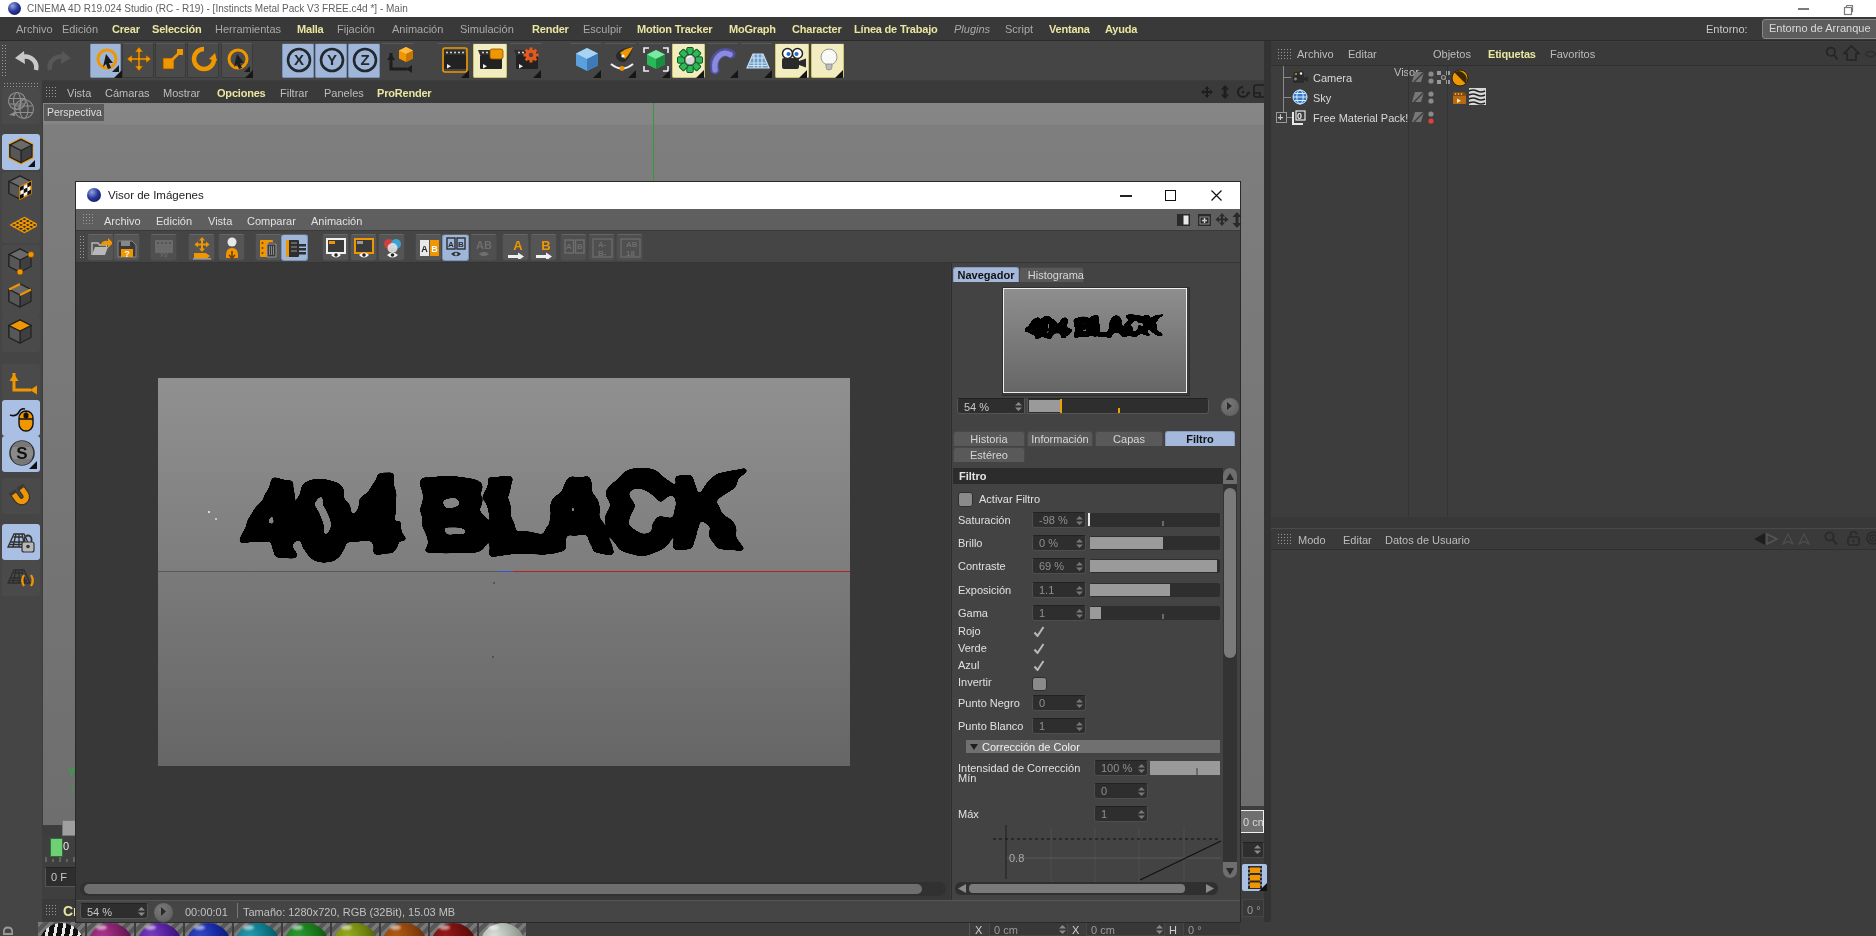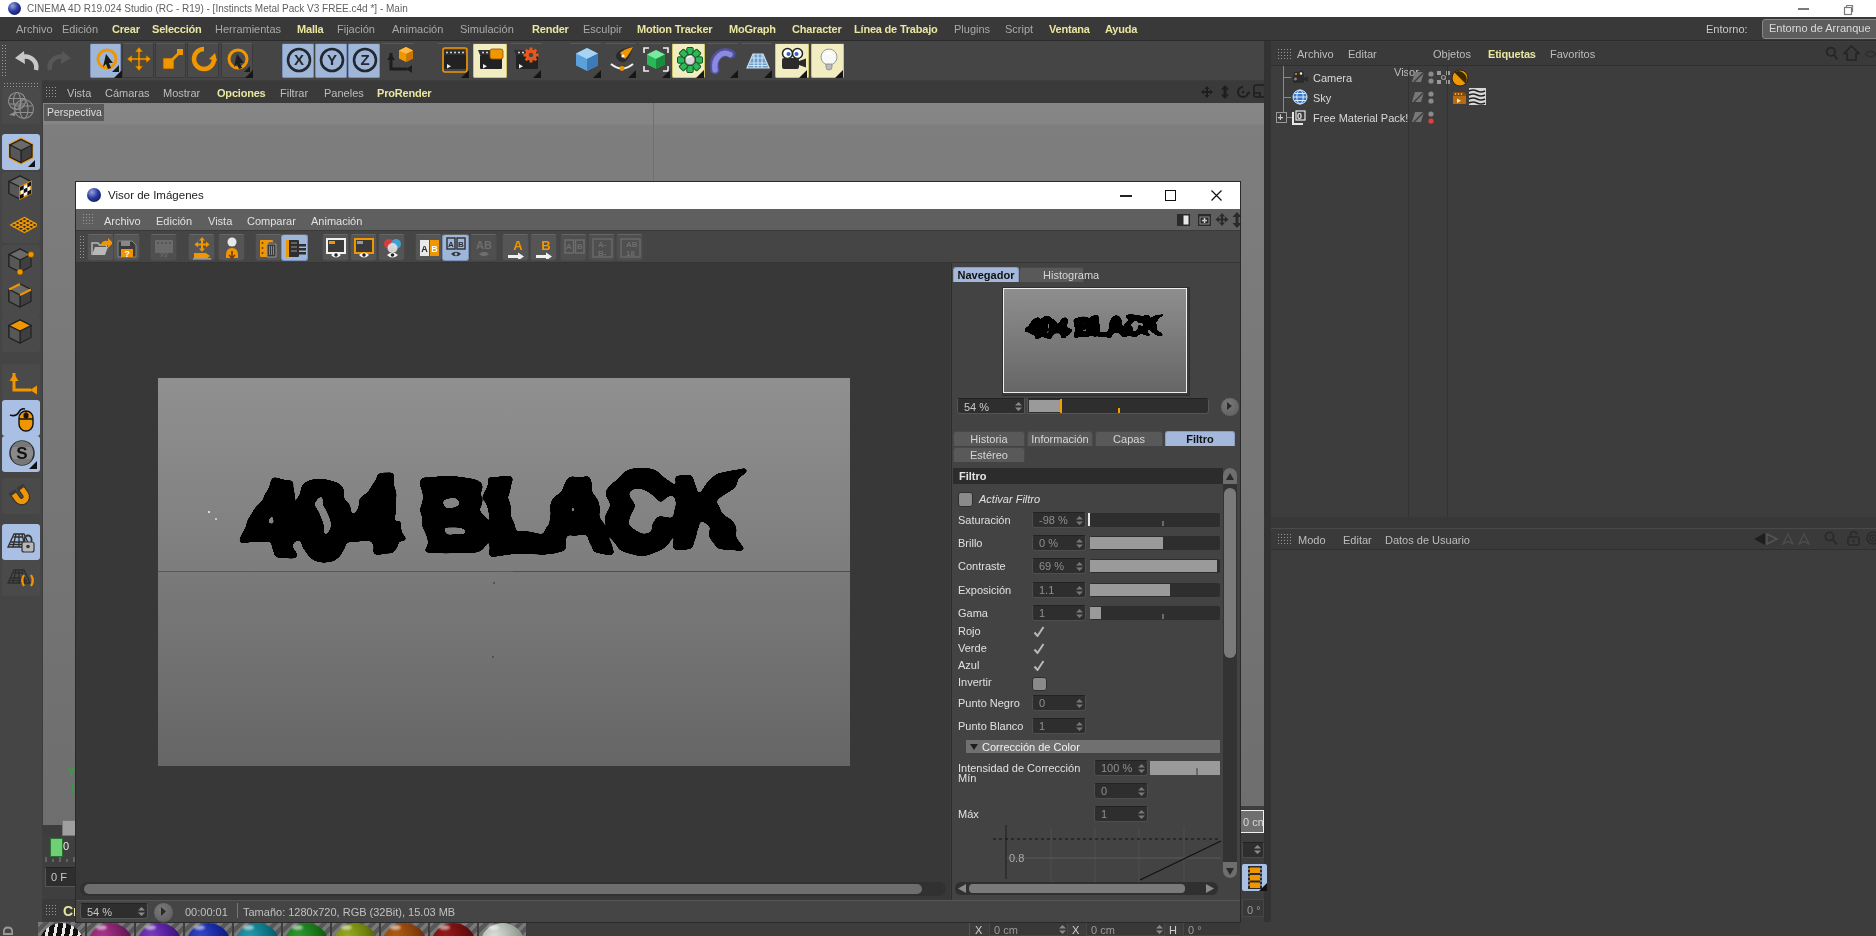--- a/index.html
+++ b/index.html
@@ -32,21 +32,21 @@
       <div class="abs" style="left: 297px; top: 0px; white-space: nowrap; color: rgb(233, 230, 160); font-weight: bold; letter-spacing: -0.2px;">Malla</div>
       <div class="abs" style="left: 337px; top: 0px; white-space: nowrap; color: rgb(169, 169, 169);">Fijación</div>
       <div class="abs" style="left: 392px; top: 0px; white-space: nowrap; color: rgb(169, 169, 169);">Animación</div>
       <div class="abs" style="left: 460px; top: 0px; white-space: nowrap; color: rgb(169, 169, 169);">Simulación</div>
       <div class="abs" style="left: 532px; top: 0px; white-space: nowrap; color: rgb(233, 230, 160); font-weight: bold; letter-spacing: -0.2px;">Render</div>
       <div class="abs" style="left: 583px; top: 0px; white-space: nowrap; color: rgb(169, 169, 169);">Esculpir</div>
       <div class="abs" style="left: 637px; top: 0px; white-space: nowrap; color: rgb(233, 230, 160); font-weight: bold; letter-spacing: -0.2px;">Motion Tracker</div>
       <div class="abs" style="left: 729px; top: 0px; white-space: nowrap; color: rgb(233, 230, 160); font-weight: bold; letter-spacing: -0.2px;">MoGraph</div>
       <div class="abs" style="left: 792px; top: 0px; white-space: nowrap; color: rgb(233, 230, 160); font-weight: bold; letter-spacing: -0.2px;">Character</div>
       <div class="abs" style="left: 854px; top: 0px; white-space: nowrap; color: rgb(233, 230, 160); font-weight: bold; letter-spacing: -0.2px;">Línea de Trabajo</div>
-      <div class="abs" style="left: 954px; top: 0px; white-space: nowrap; color: rgb(169, 169, 169);">Plugins</div>
+      <div class="abs" style="left: 954px; top: 0px; white-space: nowrap; color: rgb(169, 169, 169); font-style: italic;">Plugins</div>
       <div class="abs" style="left: 1005px; top: 0px; white-space: nowrap; color: rgb(169, 169, 169);">Script</div>
       <div class="abs" style="left: 1049px; top: 0px; white-space: nowrap; color: rgb(233, 230, 160); font-weight: bold; letter-spacing: -0.2px;">Ventana</div>
       <div class="abs" style="left: 1105px; top: 0px; white-space: nowrap; color: rgb(233, 230, 160); font-weight: bold; letter-spacing: -0.2px;">Ayuda</div>
       <div class="abs" style="left: 1706px; top: 0px; white-space: nowrap; color: rgb(201, 201, 201);">Entorno:</div>
     </div>
 
   <div class="abs" style="left:0;top:41px;width:1876px;height:39px;background:#454545;"></div>
   <div class="abs handle" style="left:1px;top:44px;width:7px;height:33px;"></div>
   <div id="toolbar">
       <svg width="30" height="28" class="abs" style="left: 12px; top: 47px;">
@@ -952,21 +952,21 @@
     <div class="abs" style="left:8px;top:702px;width:838px;height:10px;background:#6e6e6e;border-radius:5px;"></div>
 
     <div class="abs" style="left:875px;top:81px;width:289px;height:637px;background:#434343;border-left:1px solid #2e2e2e;box-sizing:border-box;"></div>
     <div id="vispanel">
         <div class="abs" style="left: 877px; top: 85px; width: 66px; height: 15px; background: rgb(163, 184, 218); border-top: 1px solid rgb(138, 156, 192); border-right: 1px solid rgb(138, 156, 192); border-left: 1px solid rgb(138, 156, 192); border-image: initial; border-bottom: none; border-radius: 3px 3px 0px 0px; box-sizing: border-box;"></div>
         <div class="abs" style="left: 877px; top: 87px; white-space: nowrap; color: rgb(17, 17, 17); font-weight: bold;">
           <div style="width:66px;text-align:center;">Navegador</div>
         </div>
         <div class="abs" style="left: 943px; top: 85px; width: 65px; height: 15px; background: rgb(89, 89, 89); border-top: 1px solid rgb(73, 73, 73); border-right: 1px solid rgb(73, 73, 73); border-left: 1px solid rgb(73, 73, 73); border-image: initial; border-bottom: none; border-radius: 3px 3px 0px 0px; box-sizing: border-box;"></div>
         <div class="abs" style="left: 943px; top: 87px; white-space: nowrap; color: rgb(214, 214, 214);">
-          <div style="width:65px;text-align:left;padding-left:24px;">Histograma</div>
+          <div style="width:65px;text-align:right;">Histograma</div>
         </div>
         <div class="abs" style="left: 926px; top: 105px; width: 186px; height: 107px; background: rgb(58, 58, 58); border: 1px solid rgb(46, 46, 46);"></div>
         <div class="abs" style="left: 927px; top: 106px; width: 184px; height: 105px; border: 1px solid rgb(238, 238, 238); background: linear-gradient(rgb(142, 142, 142), rgb(102, 102, 102)); box-sizing: border-box;"></div>
         <svg width="150" height="50" class="abs" style="left: 943px; top: 121px;">
           <defs>
             <filter id="blob2" x="-15%" y="-25%" width="130%" height="150%">
               <feTurbulence type="fractalNoise" baseFrequency="0.06 0.16" numOctaves="2" seed="8" result="n"></feTurbulence>
               <feDisplacementMap in="SourceGraphic" in2="n" scale="8" xChannelSelector="R" yChannelSelector="G"></feDisplacementMap>
               <feGaussianBlur stdDeviation="0.8"></feGaussianBlur>
               <feColorMatrix type="matrix" values="1 0 0 0 0  0 1 0 0 0  0 0 1 0 0  0 0 0 22 -7"></feColorMatrix>
@@ -1015,21 +1015,21 @@
         <div class="abs" style="left: 1147px; top: 286px; width: 14px; height: 16px; background: rgb(110, 110, 110); border-radius: 7px 7px 0px 0px;"></div>
         <svg width="8" height="7" class="abs" style="left: 1150px; top: 291px;">
           <path d="M4 0 l4 7 -8 0 z" fill="#2a2a2a"></path>
         </svg>
         <div class="abs" style="left: 1148px; top: 306px; width: 12px; height: 170px; background: rgb(122, 122, 122); border-radius: 6px;"></div>
         <div class="abs" style="left: 1147px; top: 680px; width: 14px; height: 16px; background: rgb(110, 110, 110); border-radius: 0px 0px 7px 7px;"></div>
         <svg width="8" height="7" class="abs" style="left: 1150px; top: 686px;">
           <path d="M4 7 l4 -7 -8 0 z" fill="#2a2a2a"></path>
         </svg>
         <div class="abs" style="left: 882px; top: 310px; width: 13px; height: 13px; background: rgb(138, 138, 138); border-radius: 3px; border: 1px solid rgb(46, 46, 46);"></div>
-        <div class="abs" style="left: 903px; top: 311px; white-space: nowrap; color: rgb(224, 224, 224); font-style: italic;">Activar Filtro</div>
+        <div class="abs" style="left: 903px; top: 311px; white-space: nowrap; color: rgb(224, 224, 224);">Activar Filtro</div>
         <div class="abs" style="left: 882px; top: 332px; white-space: nowrap; color: rgb(224, 224, 224);">Saturación</div>
         <div class="abs" style="left: 956px; top: 330px; width: 54px; height: 16px; background: rgb(46, 46, 46); border-width: 1px; border-style: solid; border-color: rgb(34, 34, 34) rgb(78, 78, 78) rgb(78, 78, 78); border-image: initial; border-radius: 3px; box-sizing: border-box;"></div>
         <div class="abs" style="left: 963px; top: 332px; white-space: nowrap; color: rgb(143, 143, 143);">-98 %</div>
         <svg width="7" height="9" class="abs" style="left: 1000px; top: 334px;">
           <path d="M3.5 0 L7 3.5 L0 3.5 z M3.5 9 L7 5.5 L0 5.5 z" fill="#777"></path>
         </svg>
         <div class="abs" style="left: 1014px; top: 331px; width: 130px; height: 14px; background: rgb(46, 46, 46); border-radius: 2px;"></div>
         <div class="abs" style="left: 1086px; top: 339px; width: 1.5px; height: 5px; background: rgb(106, 106, 106);"></div>
         <div class="abs" style="left: 1012px; top: 331px; width: 1.5px; height: 13px; background: rgb(232, 232, 232);"></div>
         <div class="abs" style="left: 882px; top: 355px; white-space: nowrap; color: rgb(224, 224, 224);">Brillo</div>

